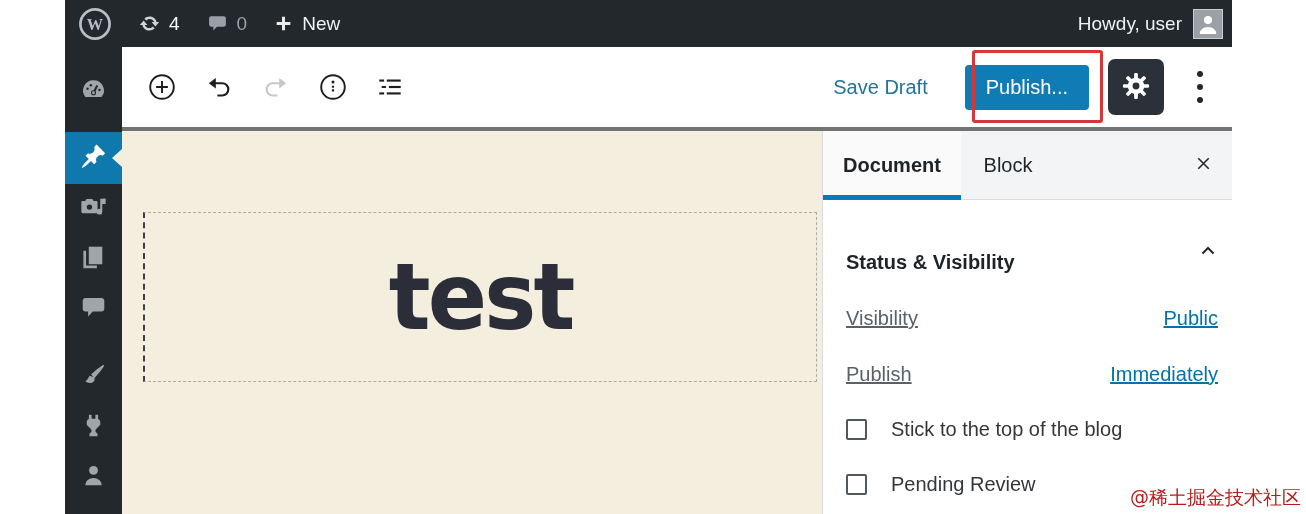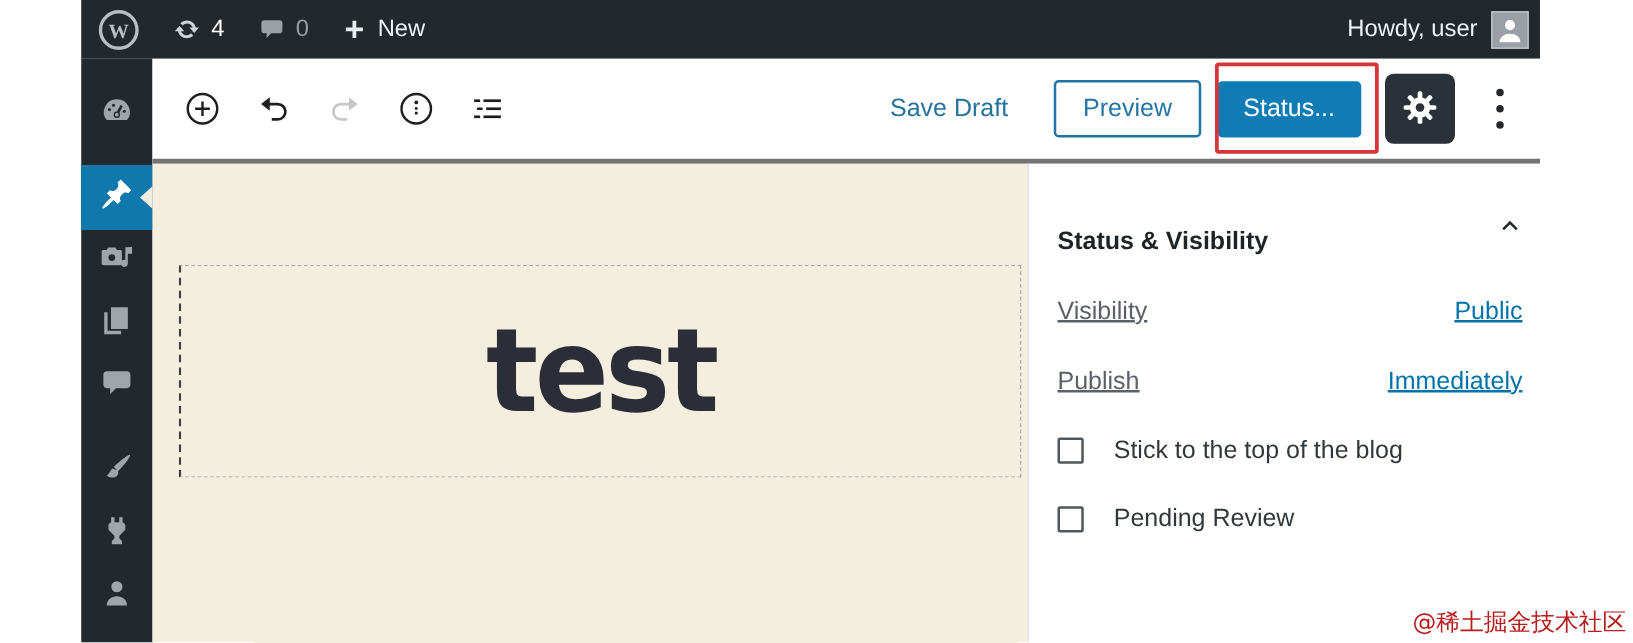--- a/index.html
+++ b/index.html
@@ -232,22 +232,21 @@
             <rect x="11" y="7" width="13" height="2"></rect>
             <rect x="6" y="13" width="4.5" height="2" rx="1"></rect>
             <rect x="13" y="13" width="11" height="2"></rect>
             <rect x="4" y="19" width="4.5" height="2"></rect>
             <rect x="11" y="19" width="13" height="2"></rect>
           </svg>
       </button>
     </div>
     <div class="tb-right">
       <button class="save-draft">Save Draft</button>
-      <button class="preview-btn">Preview</button>
-      <button class="publish-btn">Status...</button>
+      <button class="publish-btn">Publish...</button>
       <button class="gear-btn">
         <span>
           <svg viewBox="0 0 24 24" width="32" height="32">
               <g fill="#ffffff">
                 <circle cx="12" cy="12" r="6.2"></circle>
                 <rect x="10.6" y="2.2" width="2.8" height="19.6" rx="1"></rect>
                 <rect x="10.6" y="2.2" width="2.8" height="19.6" rx="1" transform="rotate(45 12 12)"></rect>
                 <rect x="10.6" y="2.2" width="2.8" height="19.6" rx="1" transform="rotate(90 12 12)"></rect>
                 <rect x="10.6" y="2.2" width="2.8" height="19.6" rx="1" transform="rotate(135 12 12)"></rect>
               </g>
@@ -265,20 +264,31 @@
 
   <div class="red-annotation"></div>
 
   <div class="canvas">
     <div class="title-block">
       <h1 class="post-title">test</h1>
     </div>
   </div>
 
   <div class="panel">
+    <div class="panel-header">
+      <button class="tab document">Document</button>
+      <button class="tab block">Block</button>
+      <button class="close-btn">
+        <span>
+          <svg width="19" height="19" viewBox="0 0 20 20">
+              <path d="M4.5 4.5l11 11M15.5 4.5l-11 11" stroke="#23282d" stroke-width="1.7"></path>
+            </svg>
+        </span>
+      </button>
+    </div>
     <div class="panel-body">
       <div class="section-head">
         <span class="section-title">Status &amp; Visibility</span>
         <span>
           <svg width="20" height="20" viewBox="0 0 20 20" fill="none">
               <path d="M4.5 12.5 10 7l5.5 5.5" stroke="#23282d" stroke-width="2"></path>
             </svg>
         </span>
       </div>
       <div class="prow">

